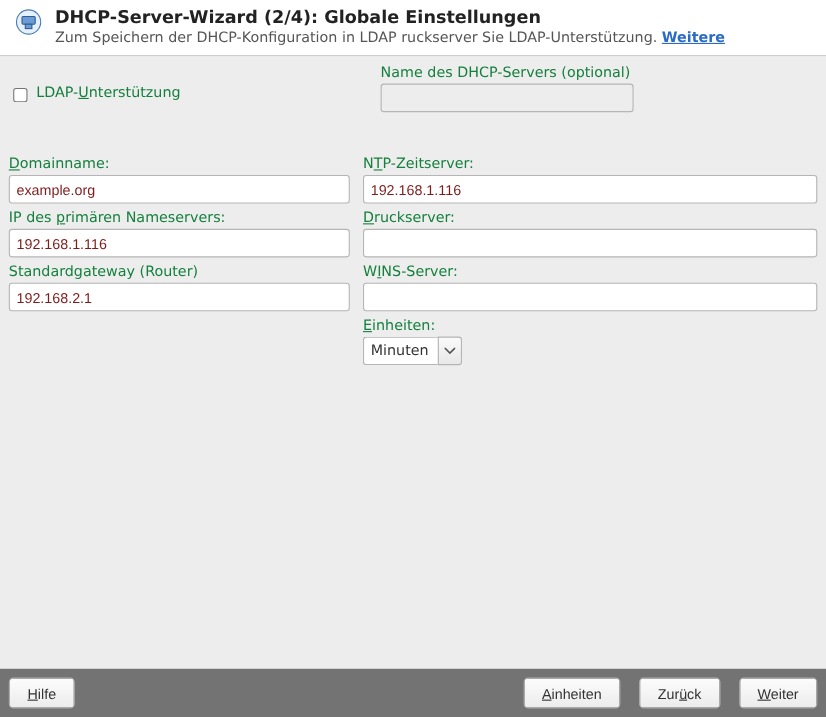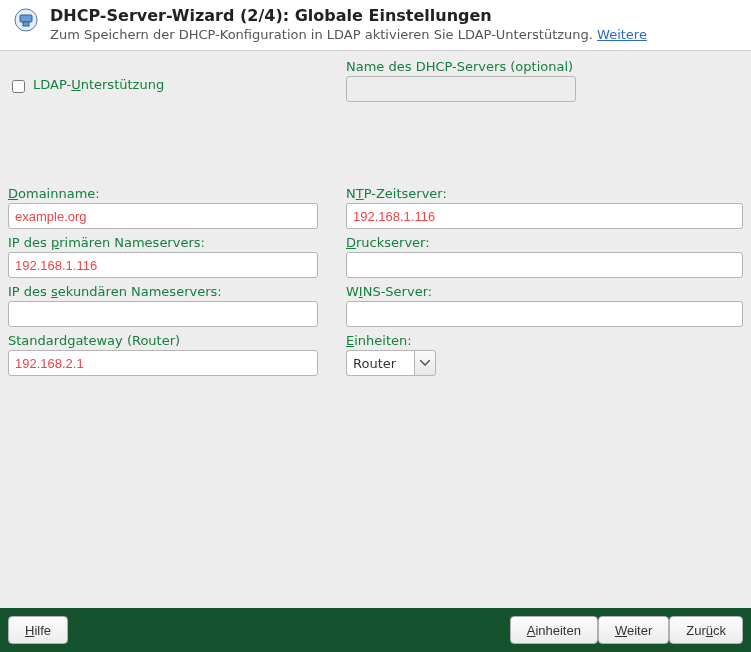--- a/index.html
+++ b/index.html
@@ -32,33 +32,33 @@
     margin-bottom: 2px;
   }
   .header-sub {
     font-size: 13px;
     color: #555;
   }
   .header-sub a {
     color: #2a6ac8;
     text-decoration: underline;
     cursor: pointer;
+    font-weight: bold;
   }
 
   .content {
     flex: 1;
     padding: 8px 8px 0 8px;
     display: flex;
     flex-direction: column;
   }
 
   .row {
     display: flex;
-    gap: 28px;
-    margin-top: 44px;
+    gap: 12px;
   }
   .col {
     flex: 1;
     min-width: 0;
   }
   .col-left { flex: 0 0 310px; }
   .col-right { flex: 1; }
 
   .top-row {
     display: flex;
@@ -83,21 +83,21 @@
   .u { text-decoration: underline; }
 
   input[type=text] {
     width: 100%;
     height: 26px;
     padding: 3px 6px;
     border: 1px solid #b5b5b5;
     border-radius: 3px;
     background: #fff;
     font-size: 13px;
-    color: #ef4444;
+    color: #7f1d1d;
   }
   input[type=text]:disabled {
     background: #ededed;
     color: #888;
   }
 
   .lease-row {
     display: flex;
     gap: 12px;
   }
@@ -125,25 +125,25 @@
     border: 1px solid #b5b5b5;
     border-radius: 0 3px 3px 0;
     background: linear-gradient(#fafafa,#e8e8e8);
     display:flex;
     align-items:center;
     justify-content:center;
     cursor:pointer;
   }
 
   .footer {
-    background: #14532d;
+    background: #737373;
     padding: 8px;
     display: flex;
     align-items: flex-end;
-    gap: 0;
+    gap: 17px;
   }
   .footer-spacer { flex:1; }
   button.btn {
     height: 28px;
     padding: 0 16px;
     border: 1px solid #b0b0b0;
     border-radius: 4px;
     background: linear-gradient(#fcfcfc,#ececec);
     font-size: 13px;
     color: #333;
@@ -157,21 +157,21 @@
   <div class="header-icon">
     <svg width="28" height="28" viewBox="0 0 28 28">
       <circle cx="14" cy="14" r="11" fill="#e6f0fa" stroke="#4a7cb3" stroke-width="1"></circle>
       <rect x="8" y="9" width="12" height="7" rx="1" fill="#6a9bd4" stroke="#2e5d8f" stroke-width="1"></rect>
       <rect x="11" y="16" width="6" height="4" fill="#6a9bd4" stroke="#2e5d8f" stroke-width="1"></rect>
     </svg>
   </div>
   <div class="header-text">
     <div class="header-title">DHCP-Server-Wizard (2/4): Globale Einstellungen</div>
     <div class="header-sub">
-      <span>Zum Speichern der DHCP-Konfiguration in LDAP aktivieren Sie LDAP-Unterstützung. </span><a href="#">Weitere</a>
+      <span>Zum Speichern der DHCP-Konfiguration in LDAP ruckserver Sie LDAP-Unterstützung. </span><a href="#">Weitere</a>
     </div>
   </div>
 </div>
 
 <div class="content">
 
   <div class="top-row">
     <div class="ldap-cell">
       <input type="checkbox" style="">
       <label class="field-label" style="margin:0;">
@@ -196,26 +196,20 @@
         <input type="text" value="example.org" style="">
       </div>
 
       <div class="field">
         <label class="field-label">
           <span>IP des </span><span class="u">p</span><span>rimären Nameservers:</span>
         </label>
         <input type="text" value="192.168.1.116" style="">
       </div>
 
-      <div class="field">
-        <label class="field-label">
-          <span>IP des </span><span class="u">s</span><span>ekundären Nameservers:</span>
-        </label>
-        <input type="text" value="" style="">
-      </div>
 
       <div class="field">
         <label class="field-label">Standardgateway (Router)</label>
         <input type="text" value="192.168.2.1" style="">
       </div>
 
     </div>
 
     <div class="col col-right">
 
@@ -240,21 +234,21 @@
         <input type="text" value="" style="">
       </div>
 
       <div class="lease-row">
         <div class="lease-units">
           <div class="field">
             <label class="field-label">
               <span class="u">E</span><span>inheiten:</span>
             </label>
             <div class="select-wrap">
-              <div class="select-value">Router</div>
+              <div class="select-value">Minuten</div>
               <div class="select-btn">
                 <svg width="10" height="6" viewBox="0 0 10 6">
                     <path d="M0 0 L5 5 L10 0" fill="none" stroke="#555" stroke-width="1.5"></path>
                   </svg>
               </div>
             </div>
           </div>
         </div>
       </div>
 
@@ -265,18 +259,18 @@
 
 <div class="footer">
   <button class="btn">
     <span class="u">H</span><span>ilfe</span>
   </button>
   <div class="footer-spacer"></div>
   <button class="btn">
     <span class="u">A</span><span>inheiten</span>
   </button>
   <button class="btn">
+    <span>Zur</span><span class="u">ü</span><span>ck</span>
+  </button>
+  <button class="btn">
     <span class="u">W</span><span>eiter</span>
   </button>
-  <button class="btn">
-    <span>Zur</span><span class="u">ü</span><span>ck</span>
-  </button>
 </div>
 
 </body></html>

